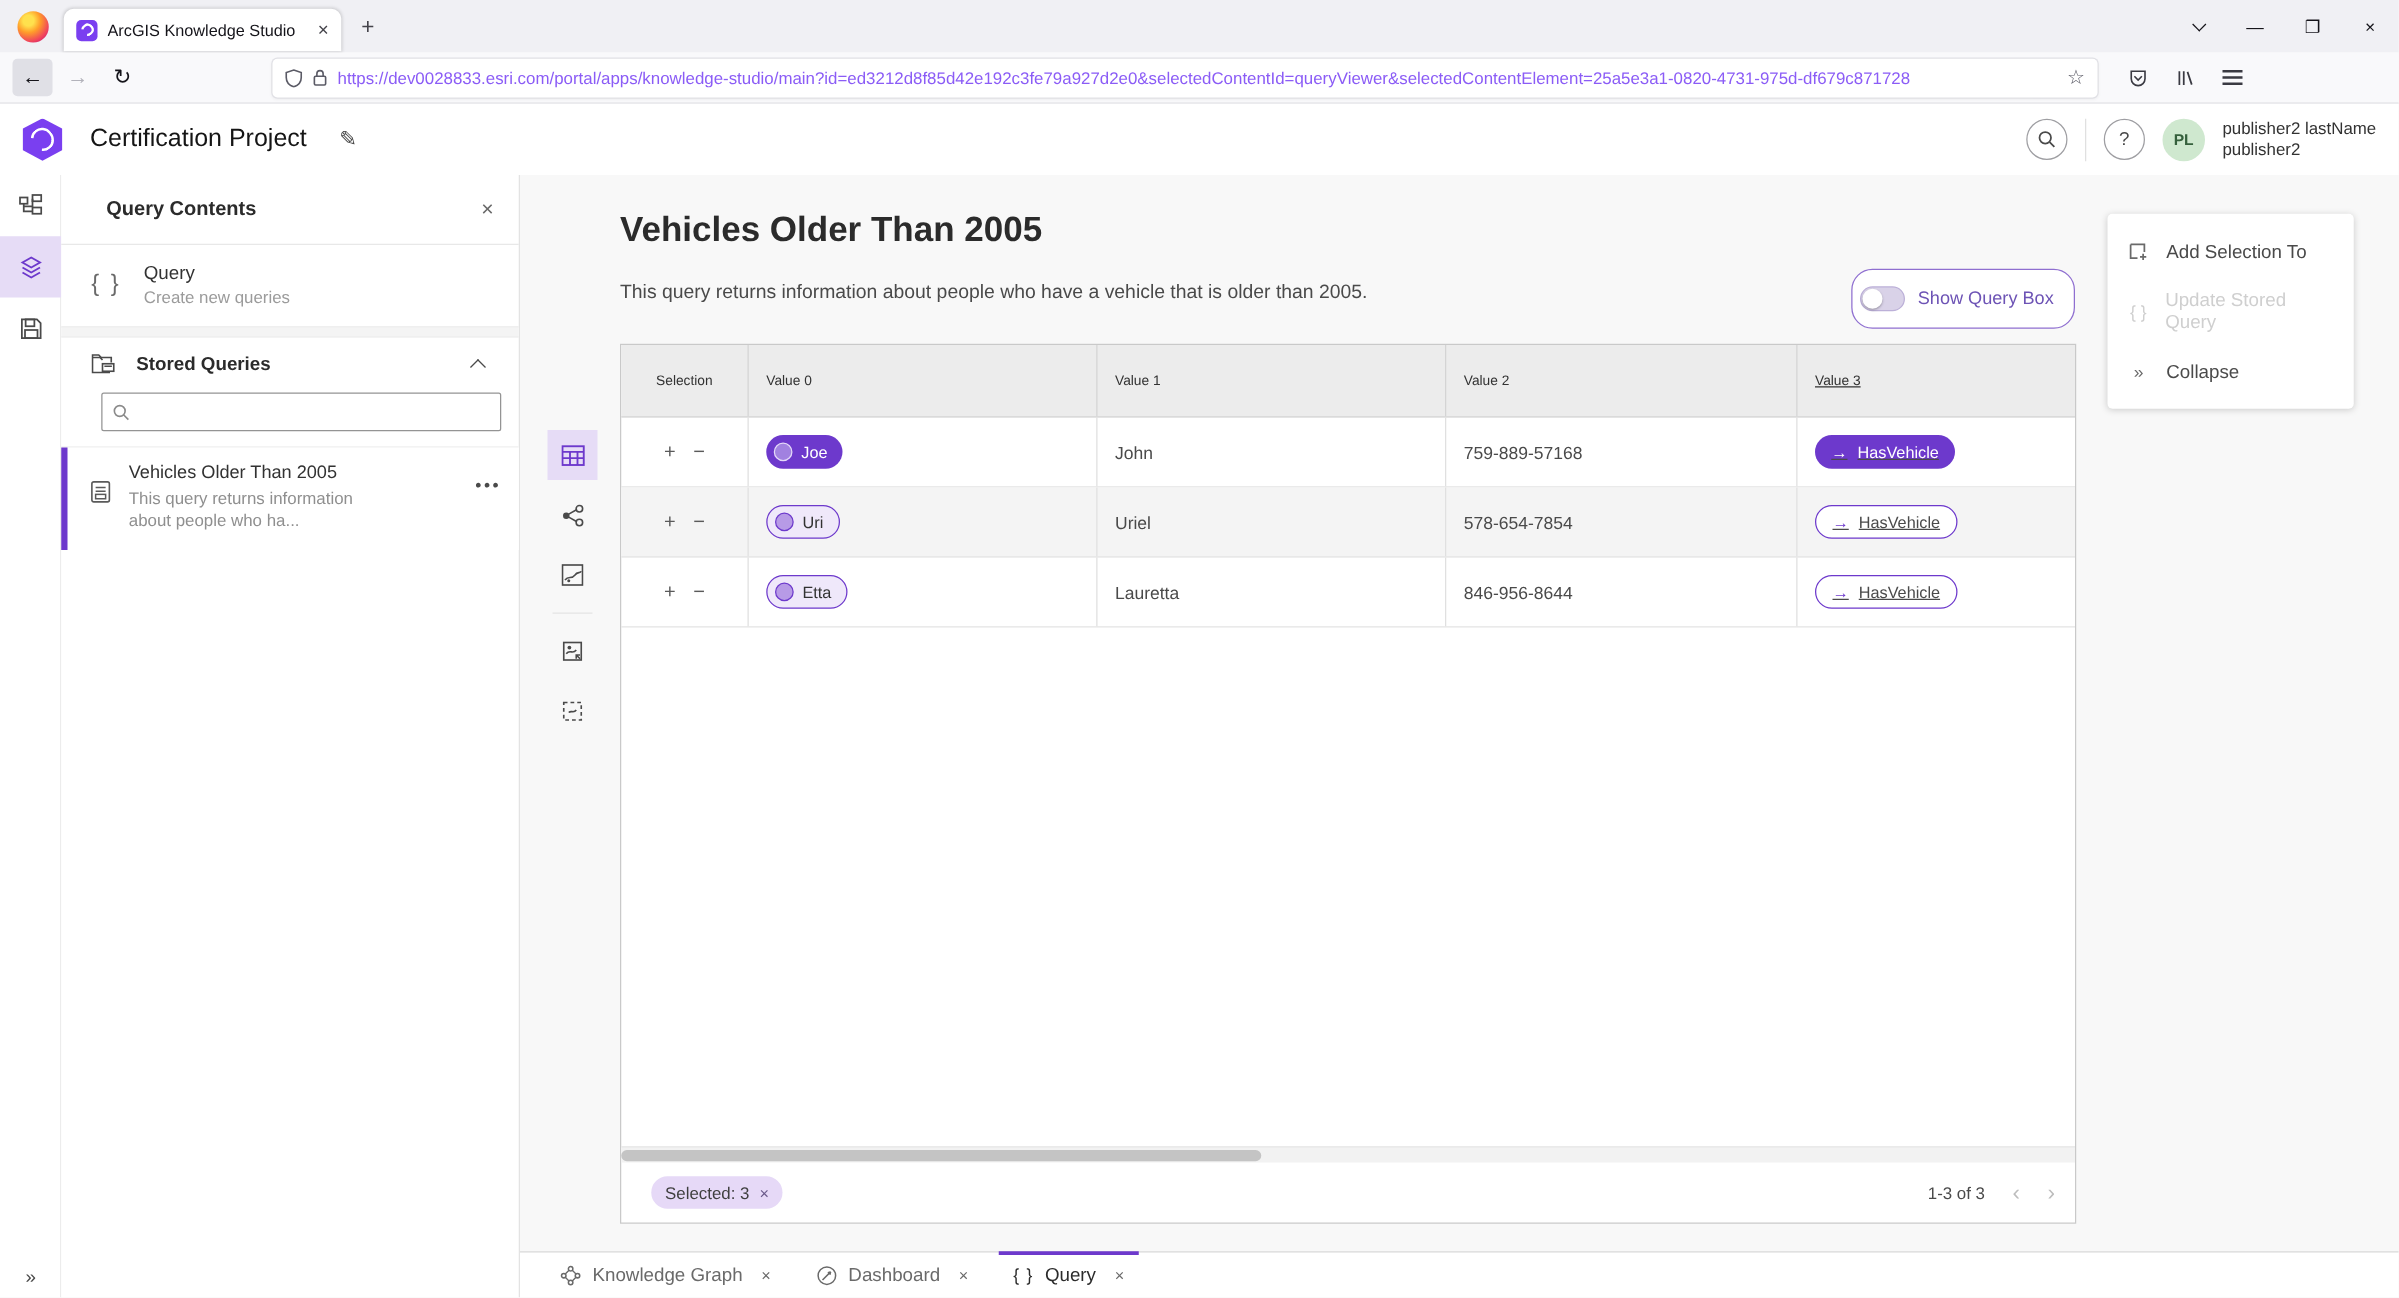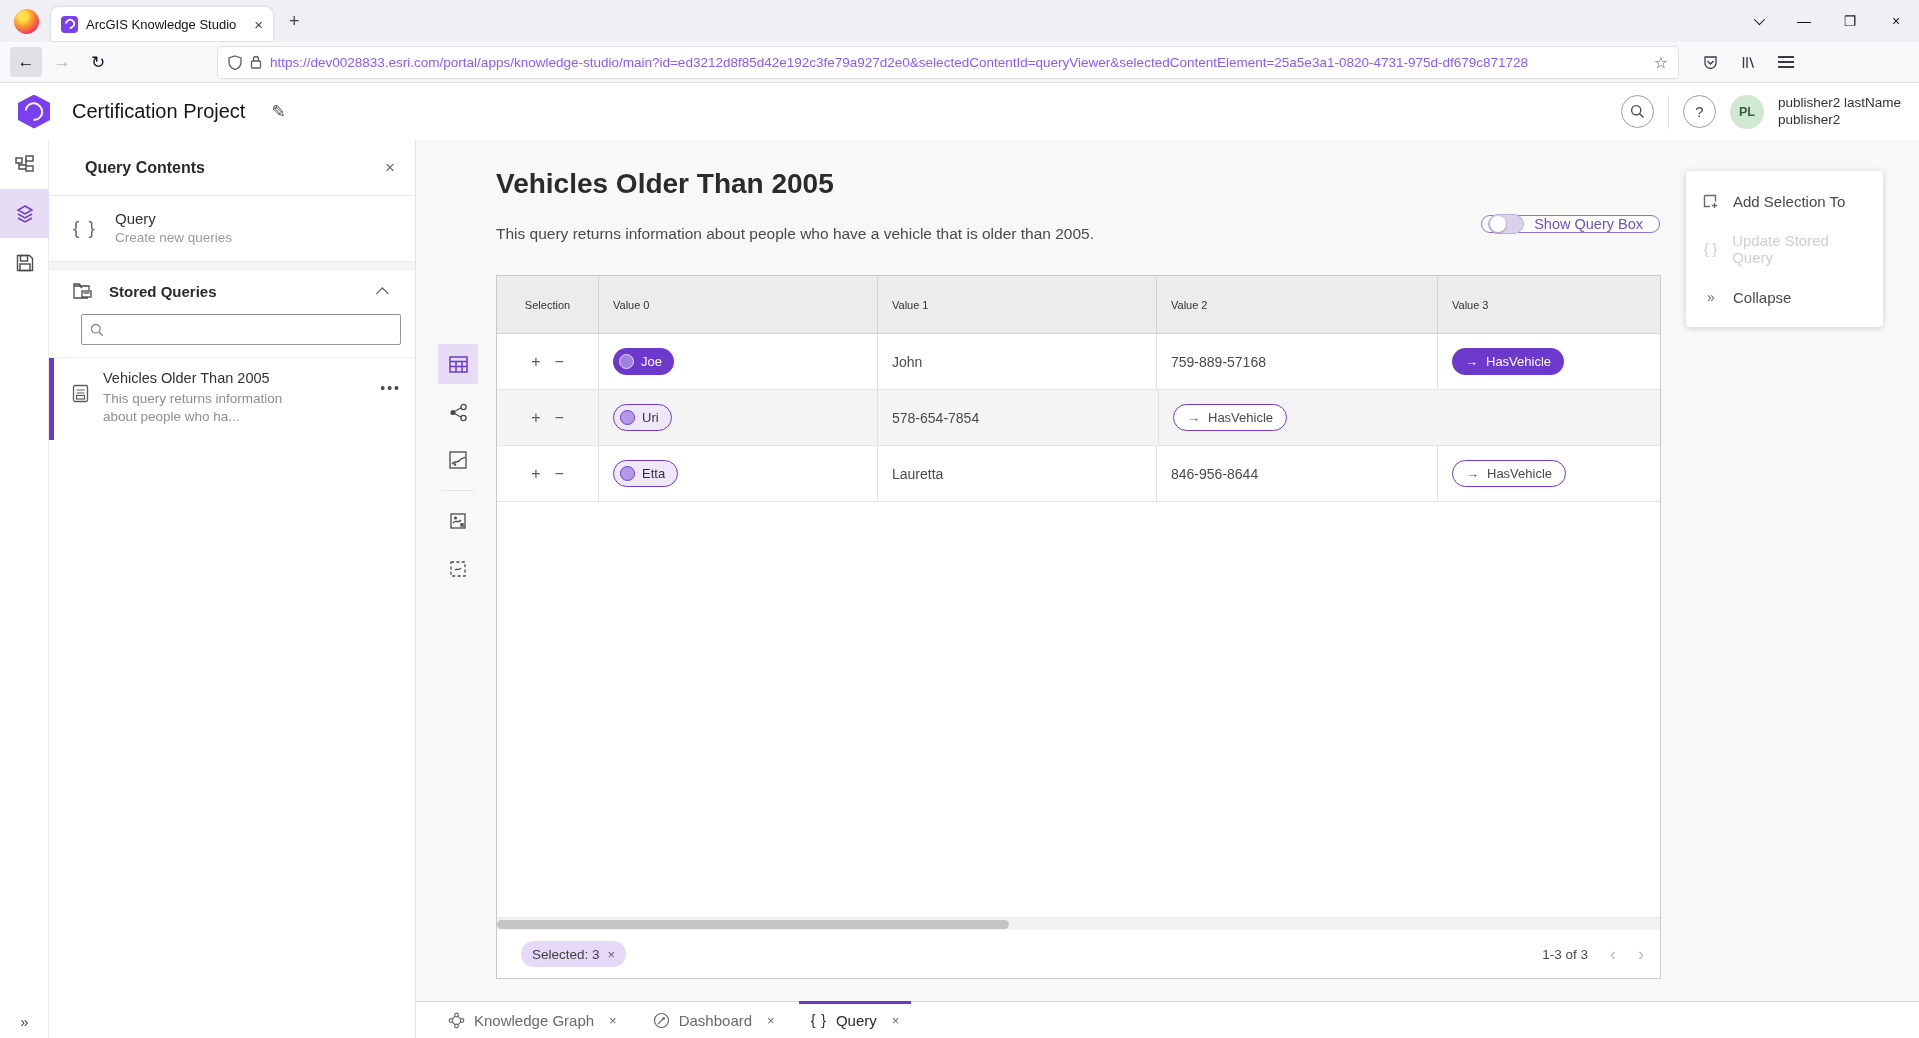--- a/index.html
+++ b/index.html
@@ -66,41 +66,41 @@
   .sq-item { position:relative; display:flex; gap:14px; padding:12px 14px 14px 23px; border-top:1px solid #f0f0f0; background:#fff; }
   .sq-item .selbar { position:absolute; left:0; top:0; bottom:0; width:5px; background:#6d39cc; }
   .sqi-title { font-size:14.5px; color:#323232; }
   .sqi-desc { font-size:13.5px; color:#8f8f8f; line-height:1.35; margin-top:4px; max-width:215px; }
   .dots { margin-left:auto; color:#4a4a4a; font-size:14px; letter-spacing:2px; margin-top:10px; }
 
   
   .main { position:absolute; top:140px; left:416px; right:0; bottom:0; background:#f8f8f8; }
   .page-title { position:absolute; left:80px; top:28px; font-size:28px; font-weight:600; color:#2b2b2b; }
   .page-desc { position:absolute; left:80px; top:85px; font-size:15.5px; color:#4a4a4a; }
-  .toggle-pill { position:absolute; right:259px; top:75px; height:18px; border:1px solid #8f6fd0; border-radius:17px; background:#fff; display:flex; align-items:center; gap:10px; padding:0 16px 0 6px; }
+  .toggle-pill { position:absolute; right:259px; top:75px; height:48px; border:1px solid #8f6fd0; border-radius:17px; background:#fff; display:flex; align-items:center; gap:10px; padding:0 16px 0 6px; }
   .switch { width:36px; height:20px; border-radius:10px; background:#d9d2e8; border:1px solid #bcb0d8; position:relative; }
   .switch .knob { position:absolute; left:1px; top:1px; width:16px; height:16px; border-radius:50%; background:#fff; box-shadow:0 1px 2px rgba(0,0,0,.3); }
   .toggle-label { font-size:14.5px; color:#6d53b5; }
 
   .vtoolbar { position:absolute; left:22px; top:204px; width:40px; display:flex; flex-direction:column; gap:8px; }
   .vt-btn { width:40px; height:40px; display:flex; align-items:center; justify-content:center; color:#4a4a4a; }
   .vt-btn.selected { background:#e6dcf6; color:#6d39cc; }
   .vt-sep { height:1px; background:#e3e3e3; margin:2px 4px; }
 
   .card { position:absolute; left:80px; top:135px; width:1165px; bottom:59px; background:#fff; border:1px solid #c9c9c9; display:flex; flex-direction:column; }
   .thead { display:flex; height:58px; background:#ececec; border-bottom:1px solid #d4d4d4; }
   .th { display:flex; align-items:center; padding:0 14px; font-size:11px; color:#323232; border-right:1px solid #d4d4d4; }
   .trow { display:flex; height:56px; border-bottom:1px solid #e4e4e4; }
   .trow.alt { background:#f4f4f4; }
   .td { display:flex; align-items:center; padding:0 14px; font-size:14px; color:#4a4a4a; border-right:1px solid #e0e0e0; }
   .c-sel { width:102px; flex:0 0 auto; justify-content:center; gap:14px; }
   .c-v0 { width:279px; flex:0 0 auto; }
   .c-v1 { width:279px; flex:0 0 auto; }
   .c-v2 { width:281px; flex:0 0 auto; }
-  .c-v3 { flex:1; border-right:none; }
+  .c-v3 { flex:1; border-right:none;text-decoration:underline; }
   .pm { font-size:16px; color:#5a5a5a; }
   .pill { display:inline-flex; align-items:center; gap:7px; height:27px; border-radius:14px; padding:0 12px 0 6px; font-size:13px; }
   .pill .dot { width:15px; height:15px; border-radius:50%; }
   .pill.entity-filled { background:#6d39cc; color:#fff; }
   .pill.entity-filled .dot { background:#a181e0; border:1px solid #e4d9f8; }
   .pill.entity-outline { background:#efe8fa; border:1px solid #6d39cc; color:#323232; }
   .pill.entity-outline .dot { background:#b79ae6; border:1px solid #6d39cc; }
   .pill.rel { padding:0 13px; gap:8px; }
   .pill.rel-filled { background:#6d39cc; color:#fff; }
   .pill.rel-outline { background:#fff; border:1px solid #6d39cc; color:#4a4a4a; }
@@ -358,20 +358,21 @@
       <div class="td c-sel">
         <span class="pm">+</span>
         <span class="pm">−</span>
       </div>
       <div class="td c-v0">
         <span class="pill entity-outline">
           <span class="dot"></span>
           <span>Uri</span>
         </span>
       </div>
+      <div class="td c-v1">Uriel</div>
       <div class="td c-v2">578-654-7854</div>
       <div class="td c-v3">
         <span class="pill rel rel-outline">
           <span class="rel-arrow">→</span>
           <span>HasVehicle</span>
         </span>
       </div>
     </div>
 
     <div class="trow">

